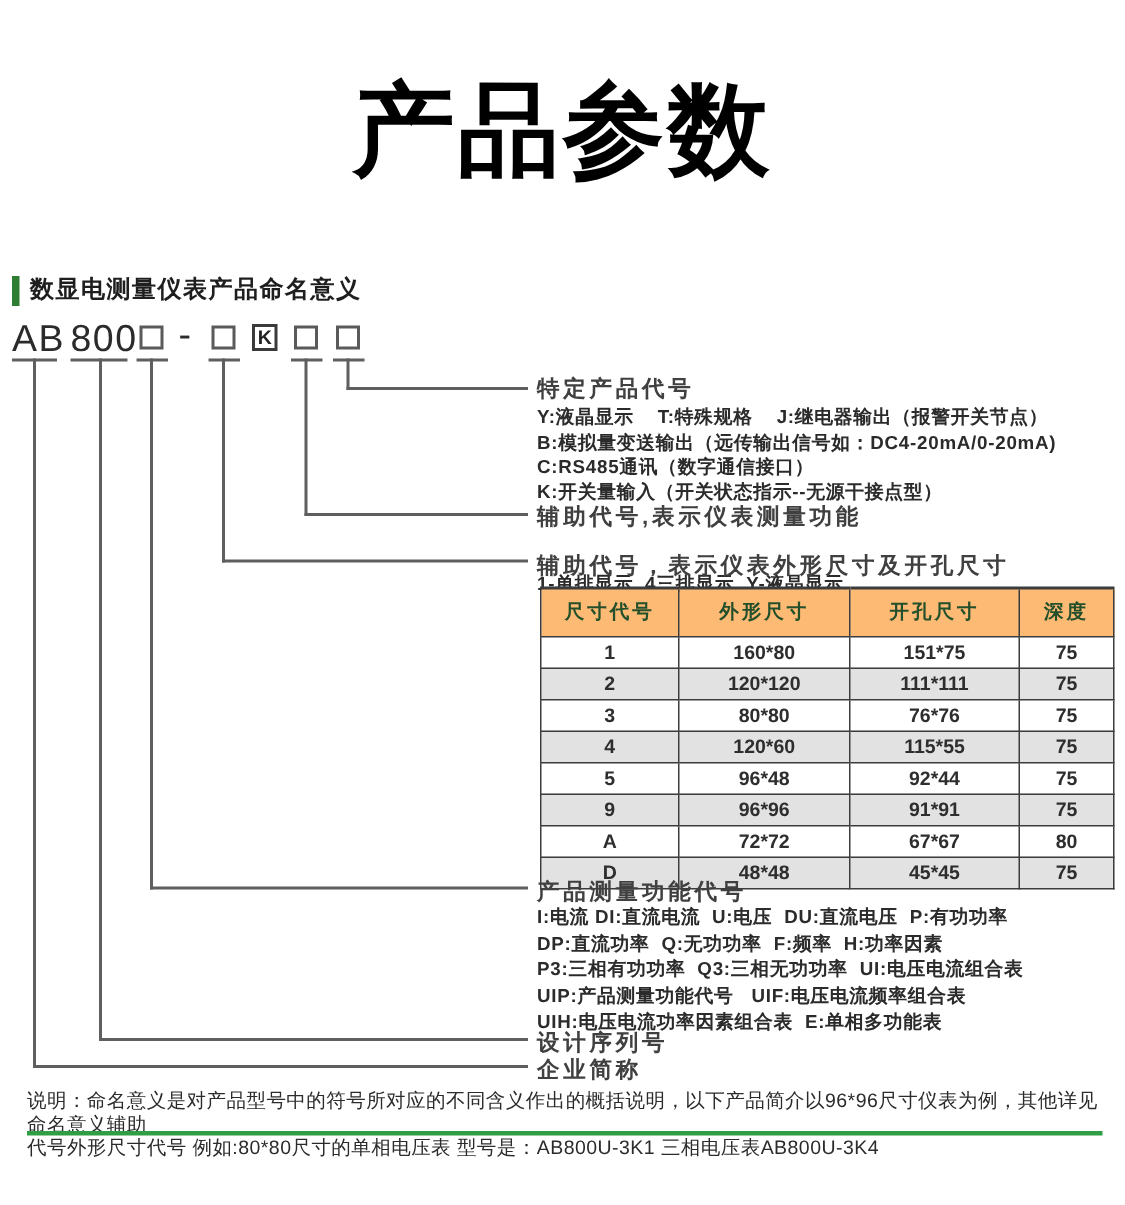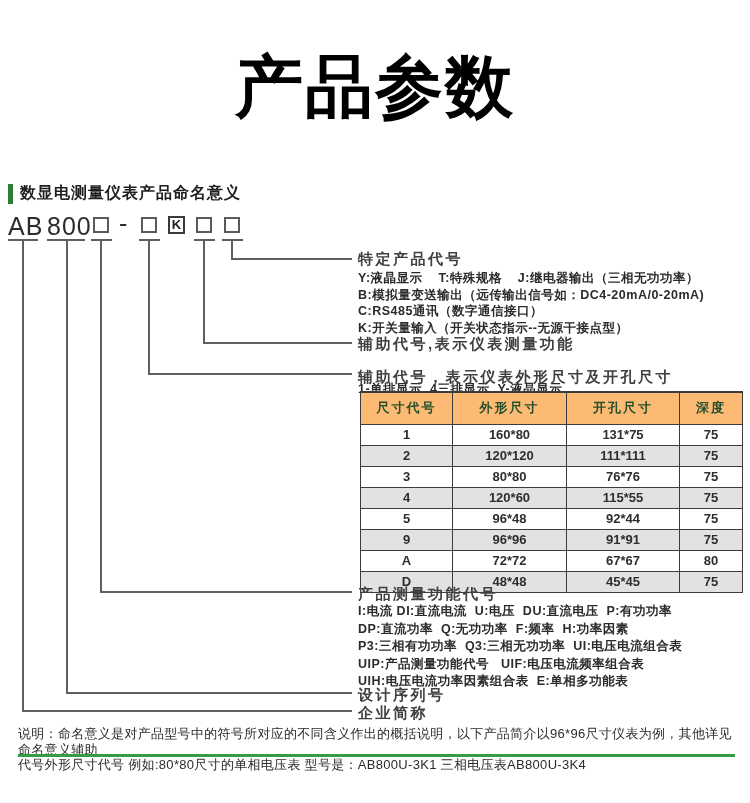--- a/index.html
+++ b/index.html
@@ -185,21 +185,21 @@
   <div class="vline" style="left:231px; top:239px; height:21px;"></div>
 
   <div class="hline" style="left:231px; top:258px; width:121px;"></div>
   <div class="hline" style="left:203px; top:342px; width:149px;"></div>
   <div class="hline" style="left:148px; top:373px; width:204px;"></div>
   <div class="hline" style="left:100px; top:591px; width:252px;"></div>
   <div class="hline" style="left:66px;  top:692px; width:286px;"></div>
   <div class="hline" style="left:22px;  top:710px; width:330px;"></div>
 
   <div class="g-head" style="top:250px;">特定产品代号</div>
-  <div class="g-lines" style="top:270px;"><div class="ln">Y:液晶显示    T:特殊规格    J:继电器输出（三相无功功率）</div><div class="ln">B:模拟量变送输出（远传输出信号如：DC4-20mA/0-20mA)</div><div class="ln">C:RS485通讯（数字通信接口）</div><div class="ln">K:开关量输入（开关状态指示--无源干接点型）</div></div>
+  <div class="g-lines" style="top:270px;"><div class="ln">Y:液晶显示    T:特殊规格    J:继电器输出（报警开关节点）</div><div class="ln">B:模拟量变送输出（远传输出信号如：DC4-20mA/0-20mA)</div><div class="ln">C:RS485通讯（数字通信接口）</div><div class="ln">K:开关量输入（开关状态指示--无源干接点型）</div></div>
 
   <div class="g-head" style="top:335px;">辅助代号,表示仪表测量功能</div>
   <div class="g-lines" style="top:353px;margin-top:28px;"><div class="ln">1-单排显示  4三排显示  Y-液晶显示</div></div>
 
   <div class="g-head" style="top:368px;">辅助代号，表示仪表外形尺寸及开孔尺寸</div>
 
   <table class="size-table">
     <colgroup>
       <col class="col-code">
         <col class="col-shape">
@@ -211,21 +211,21 @@
           <th>尺寸代号</th>
           <th>外形尺寸</th>
           <th>开孔尺寸</th>
           <th>深度</th>
         </tr>
     </thead>
     <tbody>
         <tr>
           <td>1</td>
           <td>160*80</td>
-          <td>131*75</td>
+          <td>151*75</td>
           <td>75</td>
         </tr>
         <tr class="alt">
           <td>2</td>
           <td>120*120</td>
           <td>111*111</td>
           <td>75</td>
         </tr>
         <tr>
           <td>3</td>

